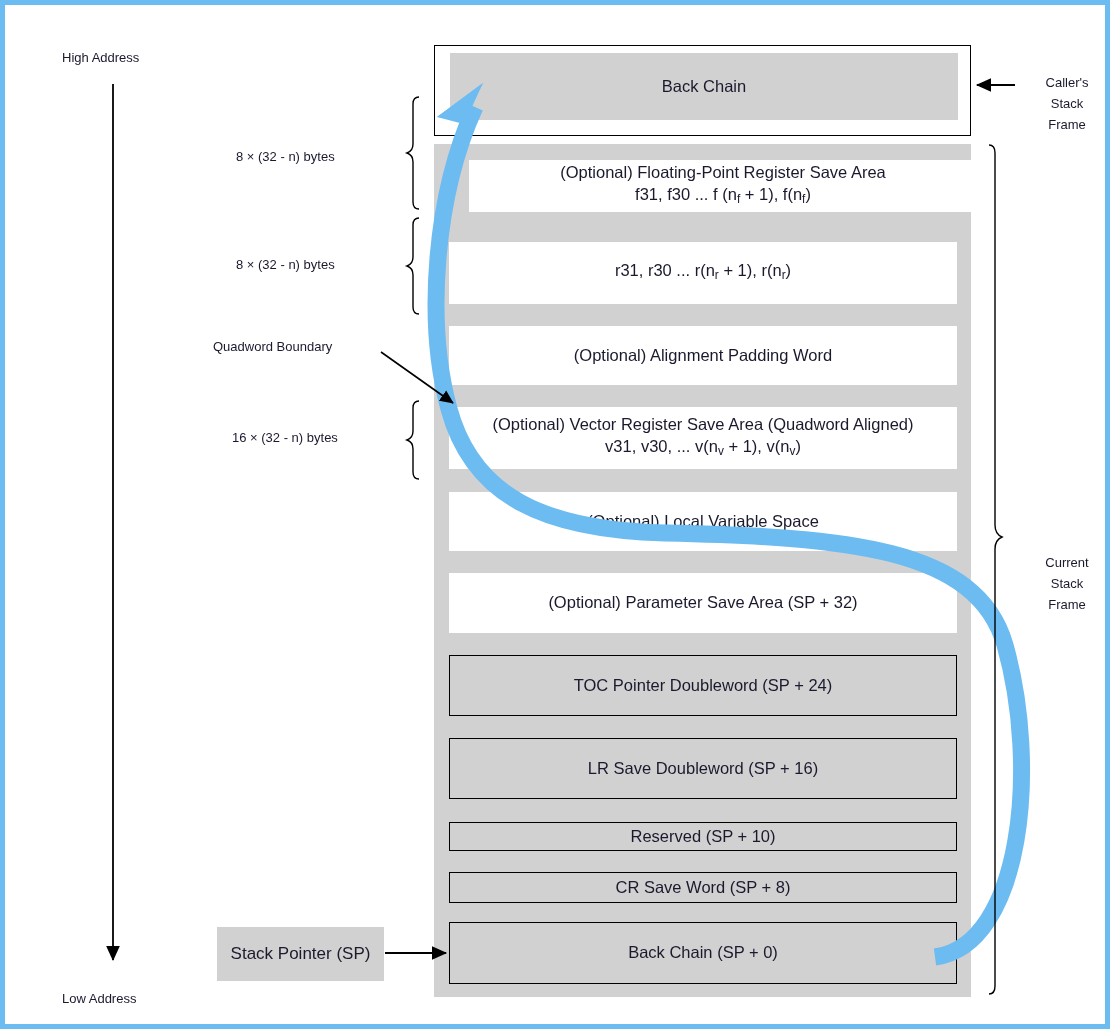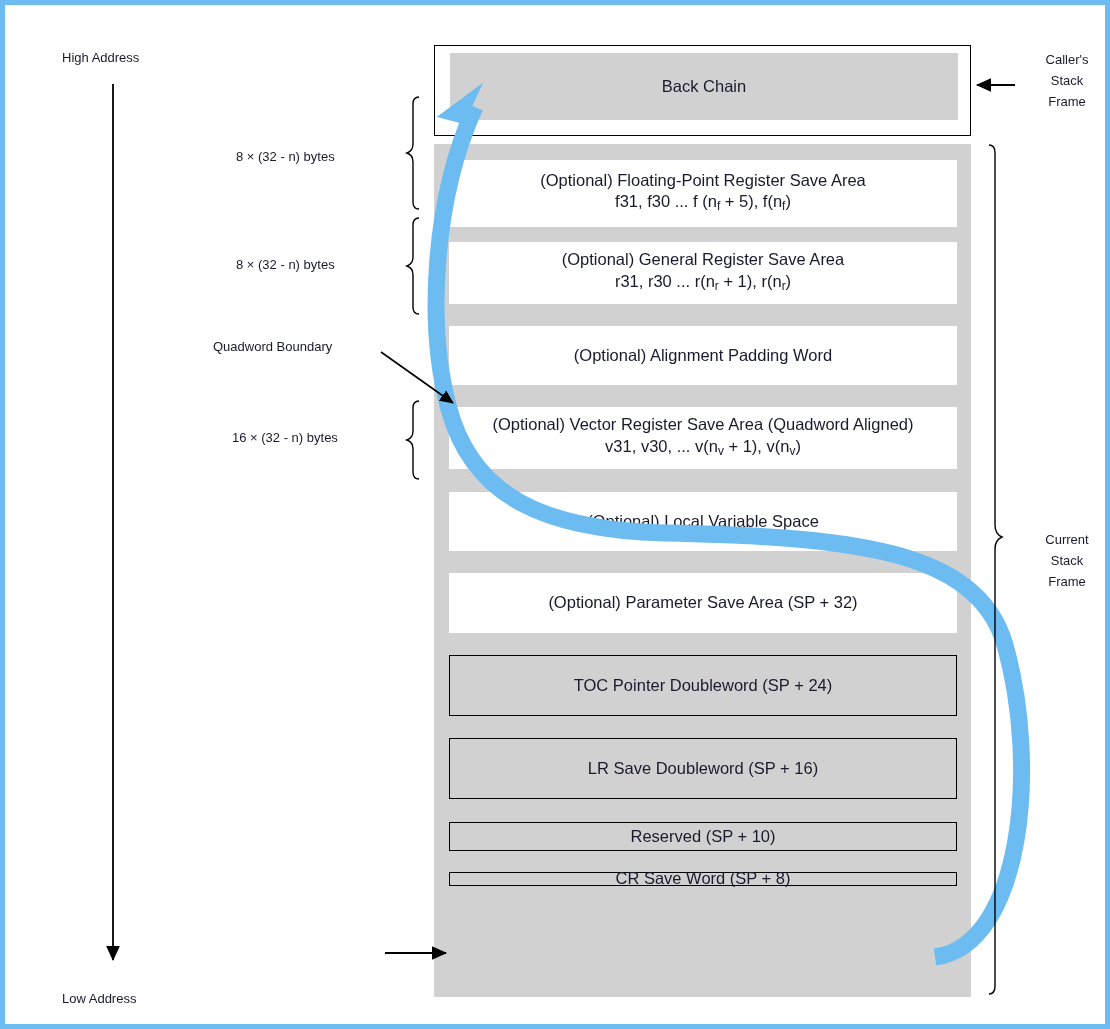--- a/index.html
+++ b/index.html
@@ -77,59 +77,61 @@
     justify-content: center;
     color: #1a1a2e;
     font-size: 17px;
   }
   svg.overlay {
     position: absolute;
     left: 0; top: 0;
     width: 1110px; height: 1029px;
     pointer-events: none;
   }
-  .lbl-center { text-align: center; white-space: normal; }
+  .lbl-center { text-align: center; white-space: normal; margin-top: 23px; }
   sub { font-size: 0.72em; vertical-align: -0.25em; }
 </style>
 </head>
 <body>
 
 <div id="page">
 
   <div class="txt" style="left:57px; top:42px;">High Address</div>
 
   <div class="txt" style="left:57px; top:983px;">Low Address</div>
 
   <div class="txt" style="left:231px; top:141px;">8 × (32 - n) bytes</div>
 
   <div class="txt" style="left:231px; top:249px;">8 × (32 - n) bytes</div>
 
   <div class="txt" style="left:227px; top:422px;">16 × (32 - n) bytes</div>
 
   <div class="txt" style="left:208px; top:331px;">Quadword Boundary</div>
 
+  <div class="sp-box" style="left:212px; top:922px; width:167px; height:54px;">
+    <span>Stack Pointer (SP)</span>
+  </div>
 
   <div id="caller-frame-box">
     <div id="caller-inner">
       <div style="position:absolute;left:0;top:0;width:100%;height:100%;display:flex;align-items:center;justify-content:center;font-size:16.5px;color:#1a1a2e;">Back Chain</div>
     </div>
   </div>
 
   <div id="current-frame-box"></div>
 
-  <div class="slot white" style="left:444px; top:155px; height:67px;">
+  <div class="slot white" style="left:464px; top:155px; height:52px;">
     <div>
       <div>(Optional) Floating-Point Register Save Area</div>
-      <div><span>f31, f30 ... f (n</span><sub>f</sub><span> + 5), f(n</span><sub>f</sub><span>)</span></div>
+      <div><span>f31, f30 ... f (n</span><sub>f</sub><span> + 1), f(n</span><sub>f</sub><span>)</span></div>
     </div>
   </div>
 
   <div class="slot white" style="left:444px; top:237px; height:62px;">
     <div>
-      <div>(Optional) General Register Save Area</div>
       <div><span>r31, r30 ... r(n</span><sub>r</sub><span> + 1), r(n</span><sub>r</sub><span>)</span></div>
     </div>
   </div>
 
   <div class="slot white" style="left:444px; top:321px; height:59px;">
     <div>(Optional) Alignment Padding Word</div>
   </div>
 
   <div class="slot white" style="left:444px; top:402px; height:62px;">
     <div>
@@ -151,24 +153,27 @@
   </div>
 
   <div class="slot grayline" style="left:444px; top:733px; height:61px;">
     <div>LR Save Doubleword (SP + 16)</div>
   </div>
 
   <div class="slot grayline" style="left:444px; top:817px; height:29px;">
     <div>Reserved (SP + 10)</div>
   </div>
 
-  <div class="slot grayline" style="left:444px; top:867px; height:14px;">
+  <div class="slot grayline" style="left:444px; top:867px; height:31px;">
     <div>CR Save Word (SP + 8)</div>
   </div>
 
+  <div class="slot grayline" style="left:444px; top:917px; height:62px;">
+    <div>Back Chain (SP + 0)</div>
+  </div>
 
   <div class="txt lbl-center" style="left:1022px; top:44px; width:80px; text-align:center;">
     <div>Caller's</div>
     <div>Stack</div>
     <div>Frame</div>
   </div>
 
   <div class="txt lbl-center" style="left:1022px; top:524px; width:80px; text-align:center;">
     <div>Current</div>
     <div>Stack</div>

